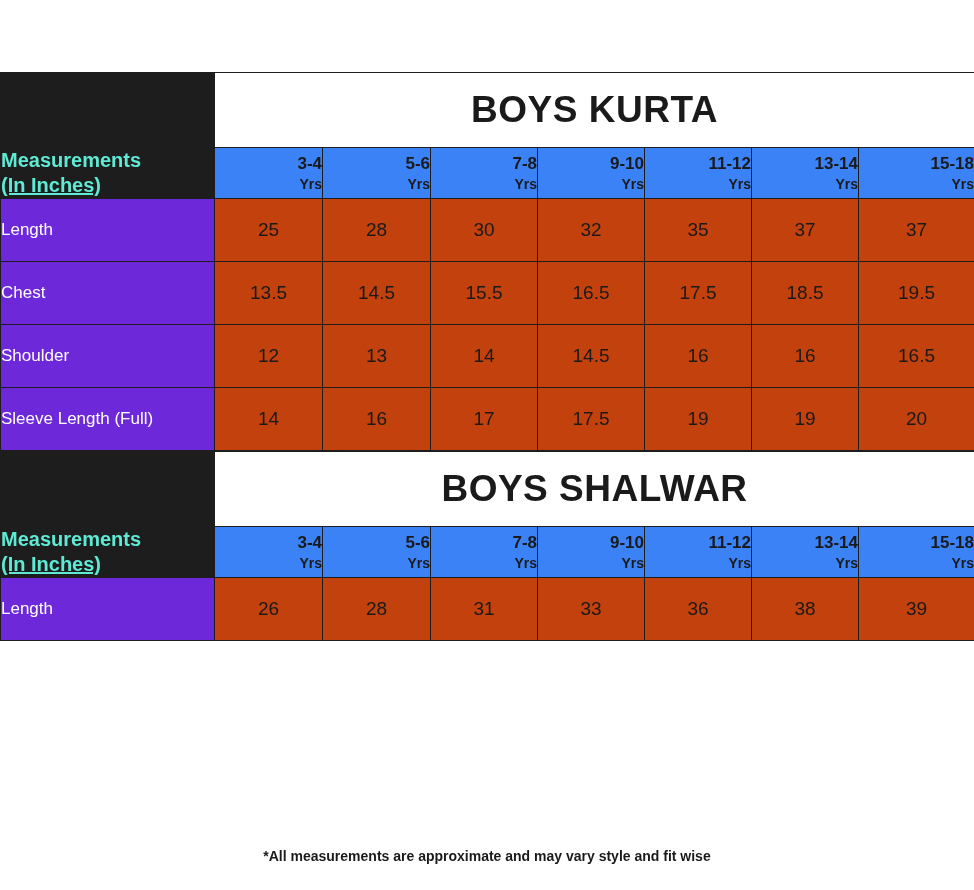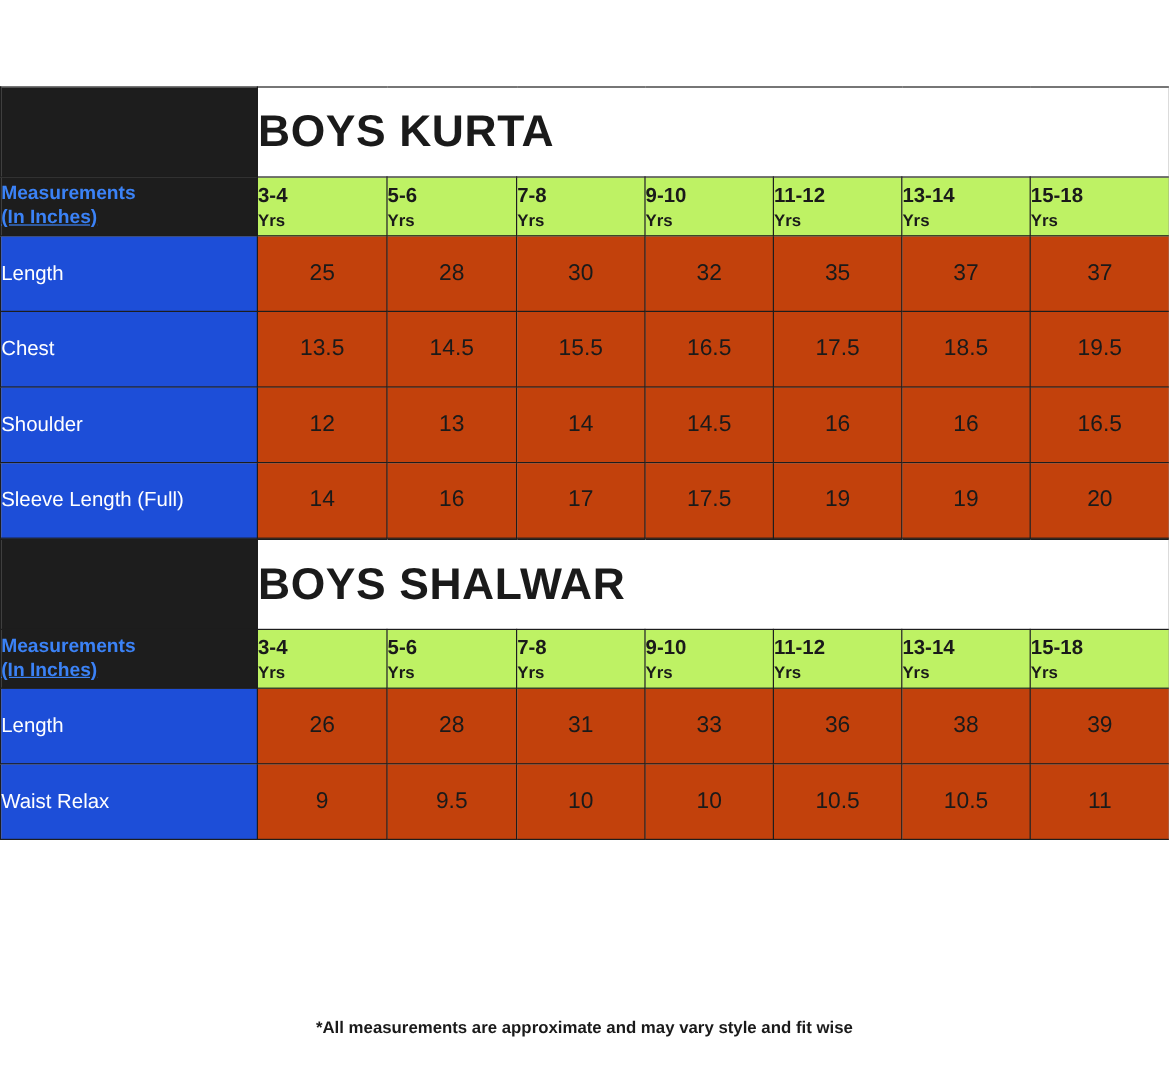--- a/index.html
+++ b/index.html
@@ -38,68 +38,68 @@
   table.size-chart td,
   table.size-chart th {
     border: 1px solid #1d1d1d;
     padding: 0;
     margin: 0;
   }
 
   
   .title-cell {
     background: #ffffff;
-    text-align: left;
+    text-align: center;
     font-size: 37px;
     font-weight: 700;
     letter-spacing: 0.5px;
     height: 74px;
     color: #1a1a1a;
   }
   .title-dark {
     background: #1d1d1d;
     border-right: 1px solid #1d1d1d;
   }
 
   
   .meas-head {
     background: #1d1d1d;
-    color: #3b82f6;
+    color: #5eead4;
     text-align: left;
     padding: 8px 0 8px 10px;
-    font-size: 16px;
+    font-size: 20px;
     font-weight: 700;
     line-height: 1.25;
     height: 48px;
     vertical-align: middle;
   }
   .meas-head .line2 {
     display: block;
     text-decoration: underline;
   }
 
   .age-head {
-    background: #bef264;
-    text-align: left;
+    background: #3b82f6;
+    text-align: right;
     font-size: 17px;
     font-weight: 700;
     height: 48px;
     vertical-align: middle;
     line-height: 1.15;
   }
   .age-head .yrs {
     display: block;
     font-size: 14px;
     font-weight: 700;
     margin-top: 2px;
   }
 
   
   .row-label {
-    background: #1d4ed8;
+    background: #6d28d9;
     color: #ffffff;
     text-align: left;
     padding-left: 10px;
     font-size: 17px;
     font-weight: 400;
     height: 62px;
     vertical-align: middle;
   }
   .row-val {
     background: #c2410c;
@@ -276,30 +276,20 @@
         <tr>
           <td class="row-label">Length</td>
           <td class="row-val">26</td>
           <td class="row-val">28</td>
           <td class="row-val">31</td>
           <td class="row-val">33</td>
           <td class="row-val">36</td>
           <td class="row-val">38</td>
           <td class="row-val">39</td>
         </tr>
-        <tr>
-          <td class="row-label">Waist Relax</td>
-          <td class="row-val">9</td>
-          <td class="row-val">9.5</td>
-          <td class="row-val">10</td>
-          <td class="row-val">10</td>
-          <td class="row-val">10.5</td>
-          <td class="row-val">10.5</td>
-          <td class="row-val">11</td>
-        </tr>
       </tbody>
     </table>
 
   </div>
 
   <div class="footnote">*All measurements are approximate and may vary style and fit wise</div>
 
 </div>
 
 </body></html>

